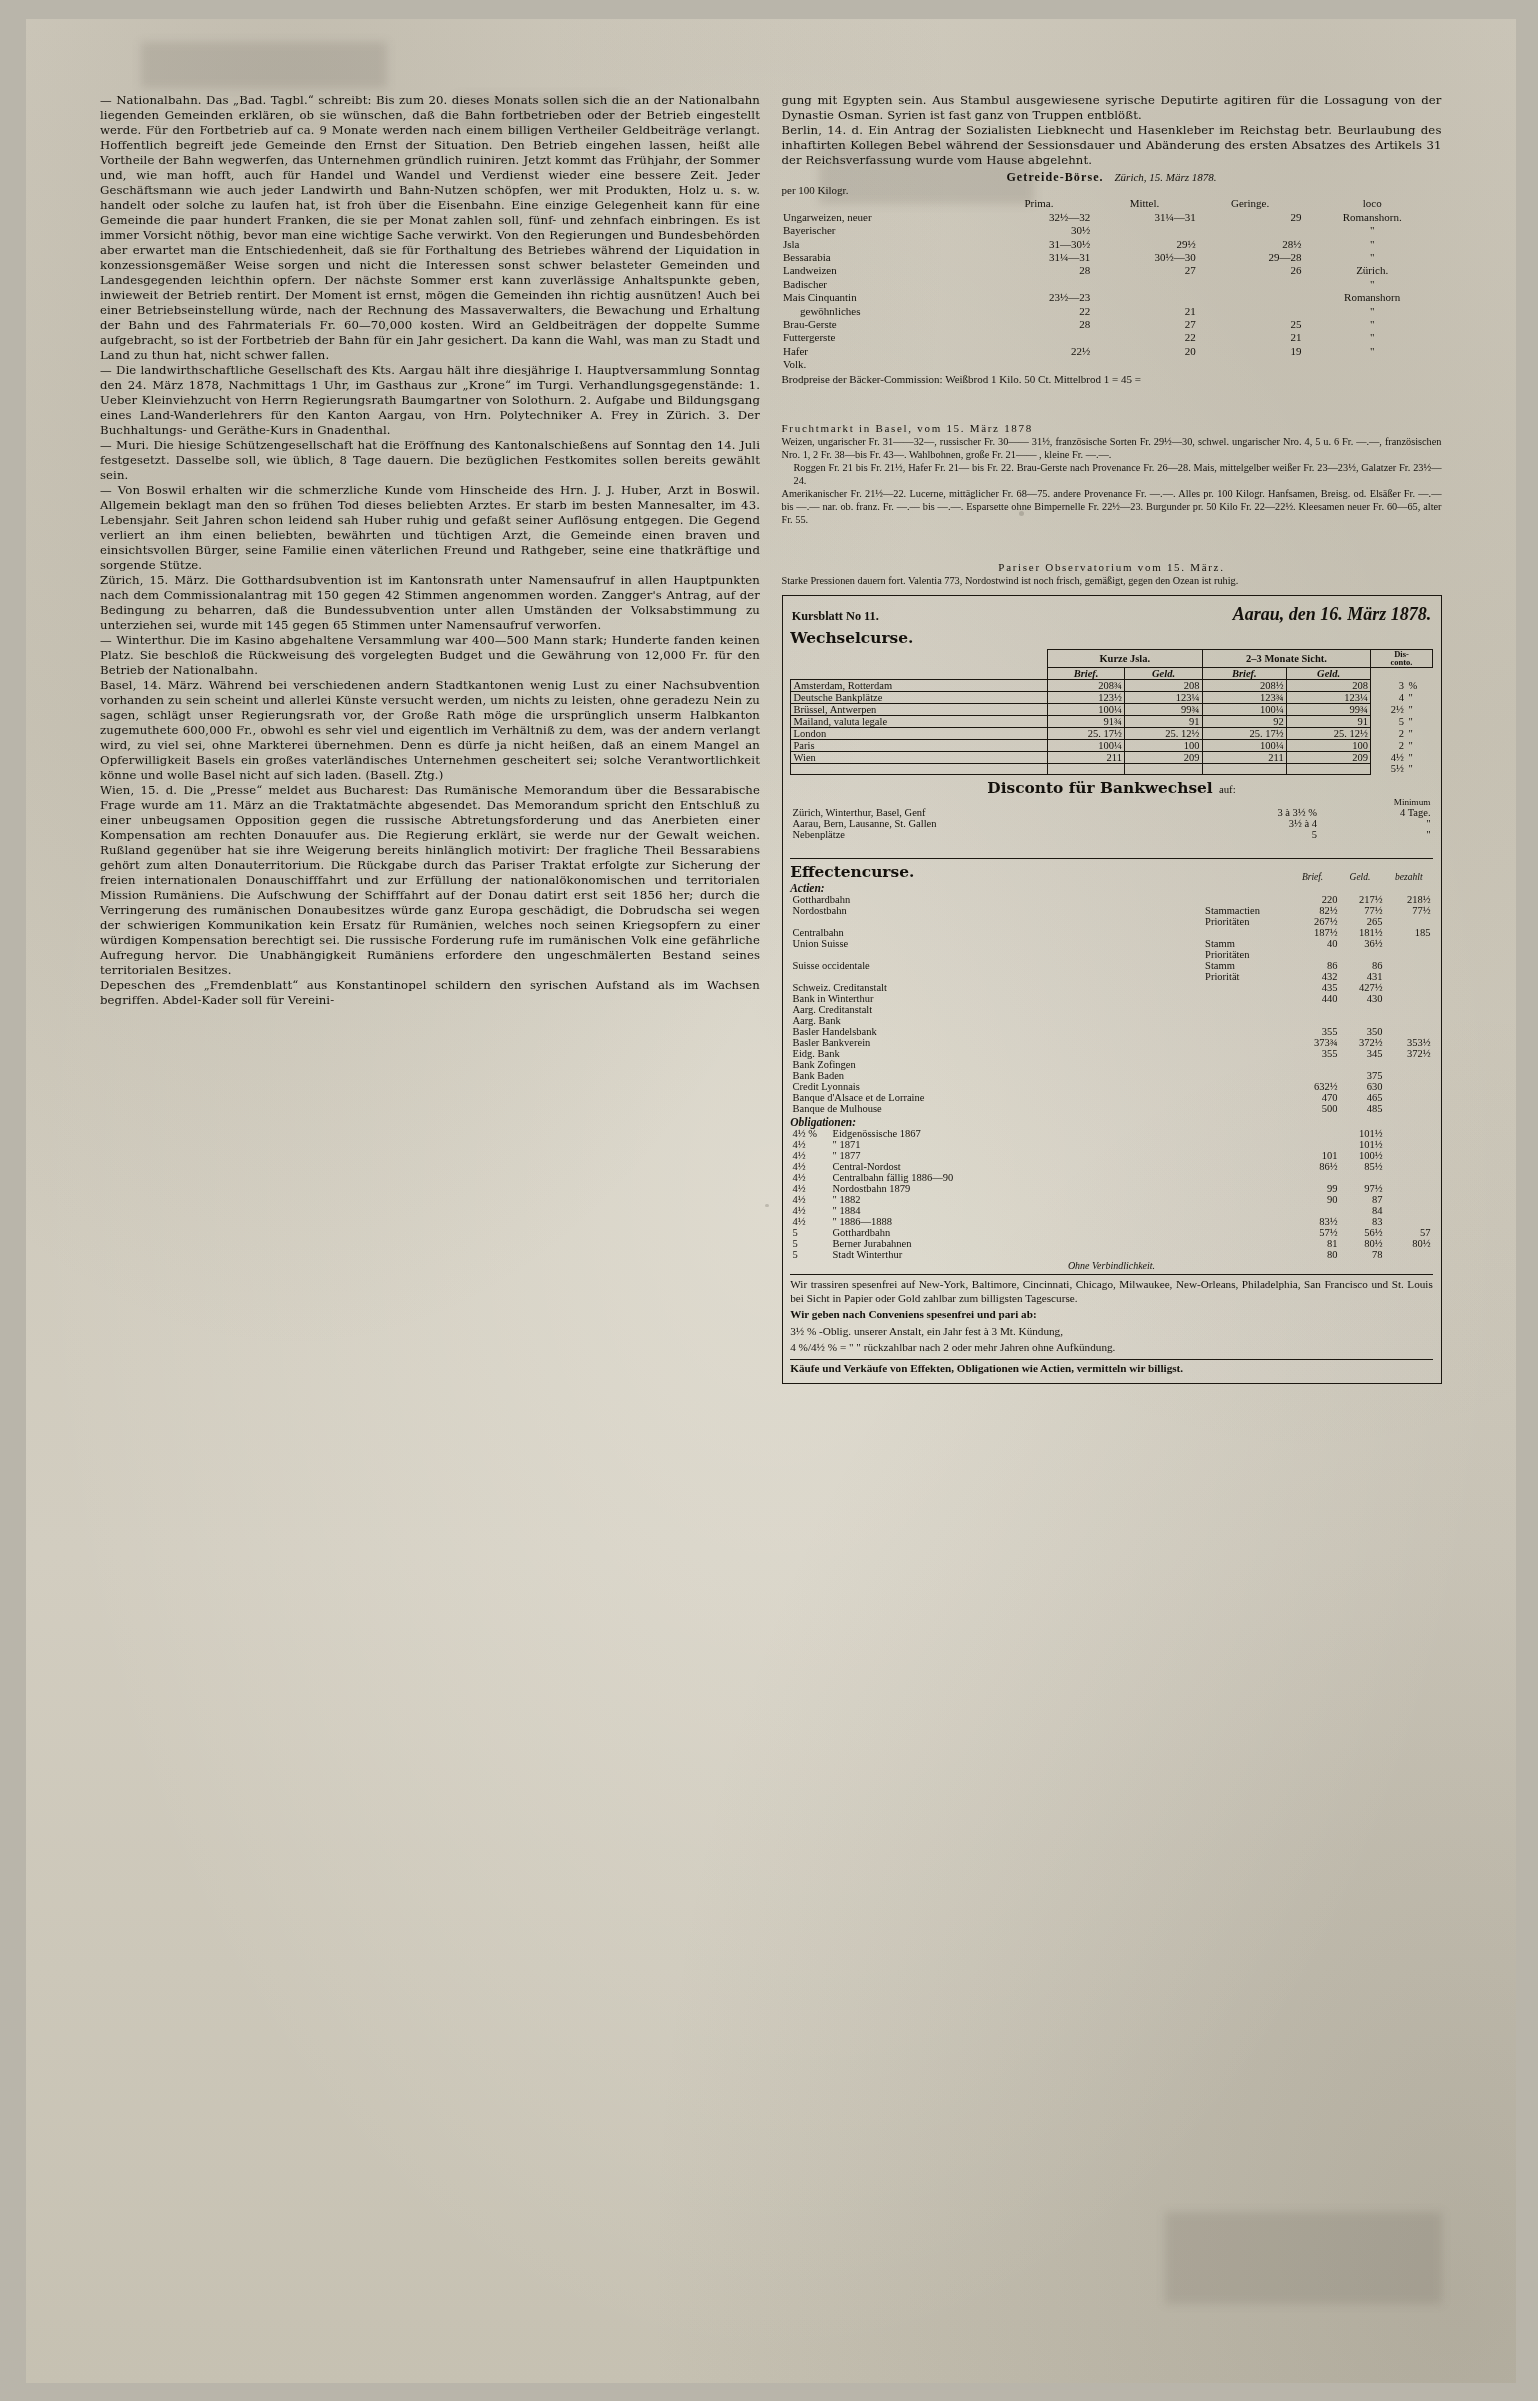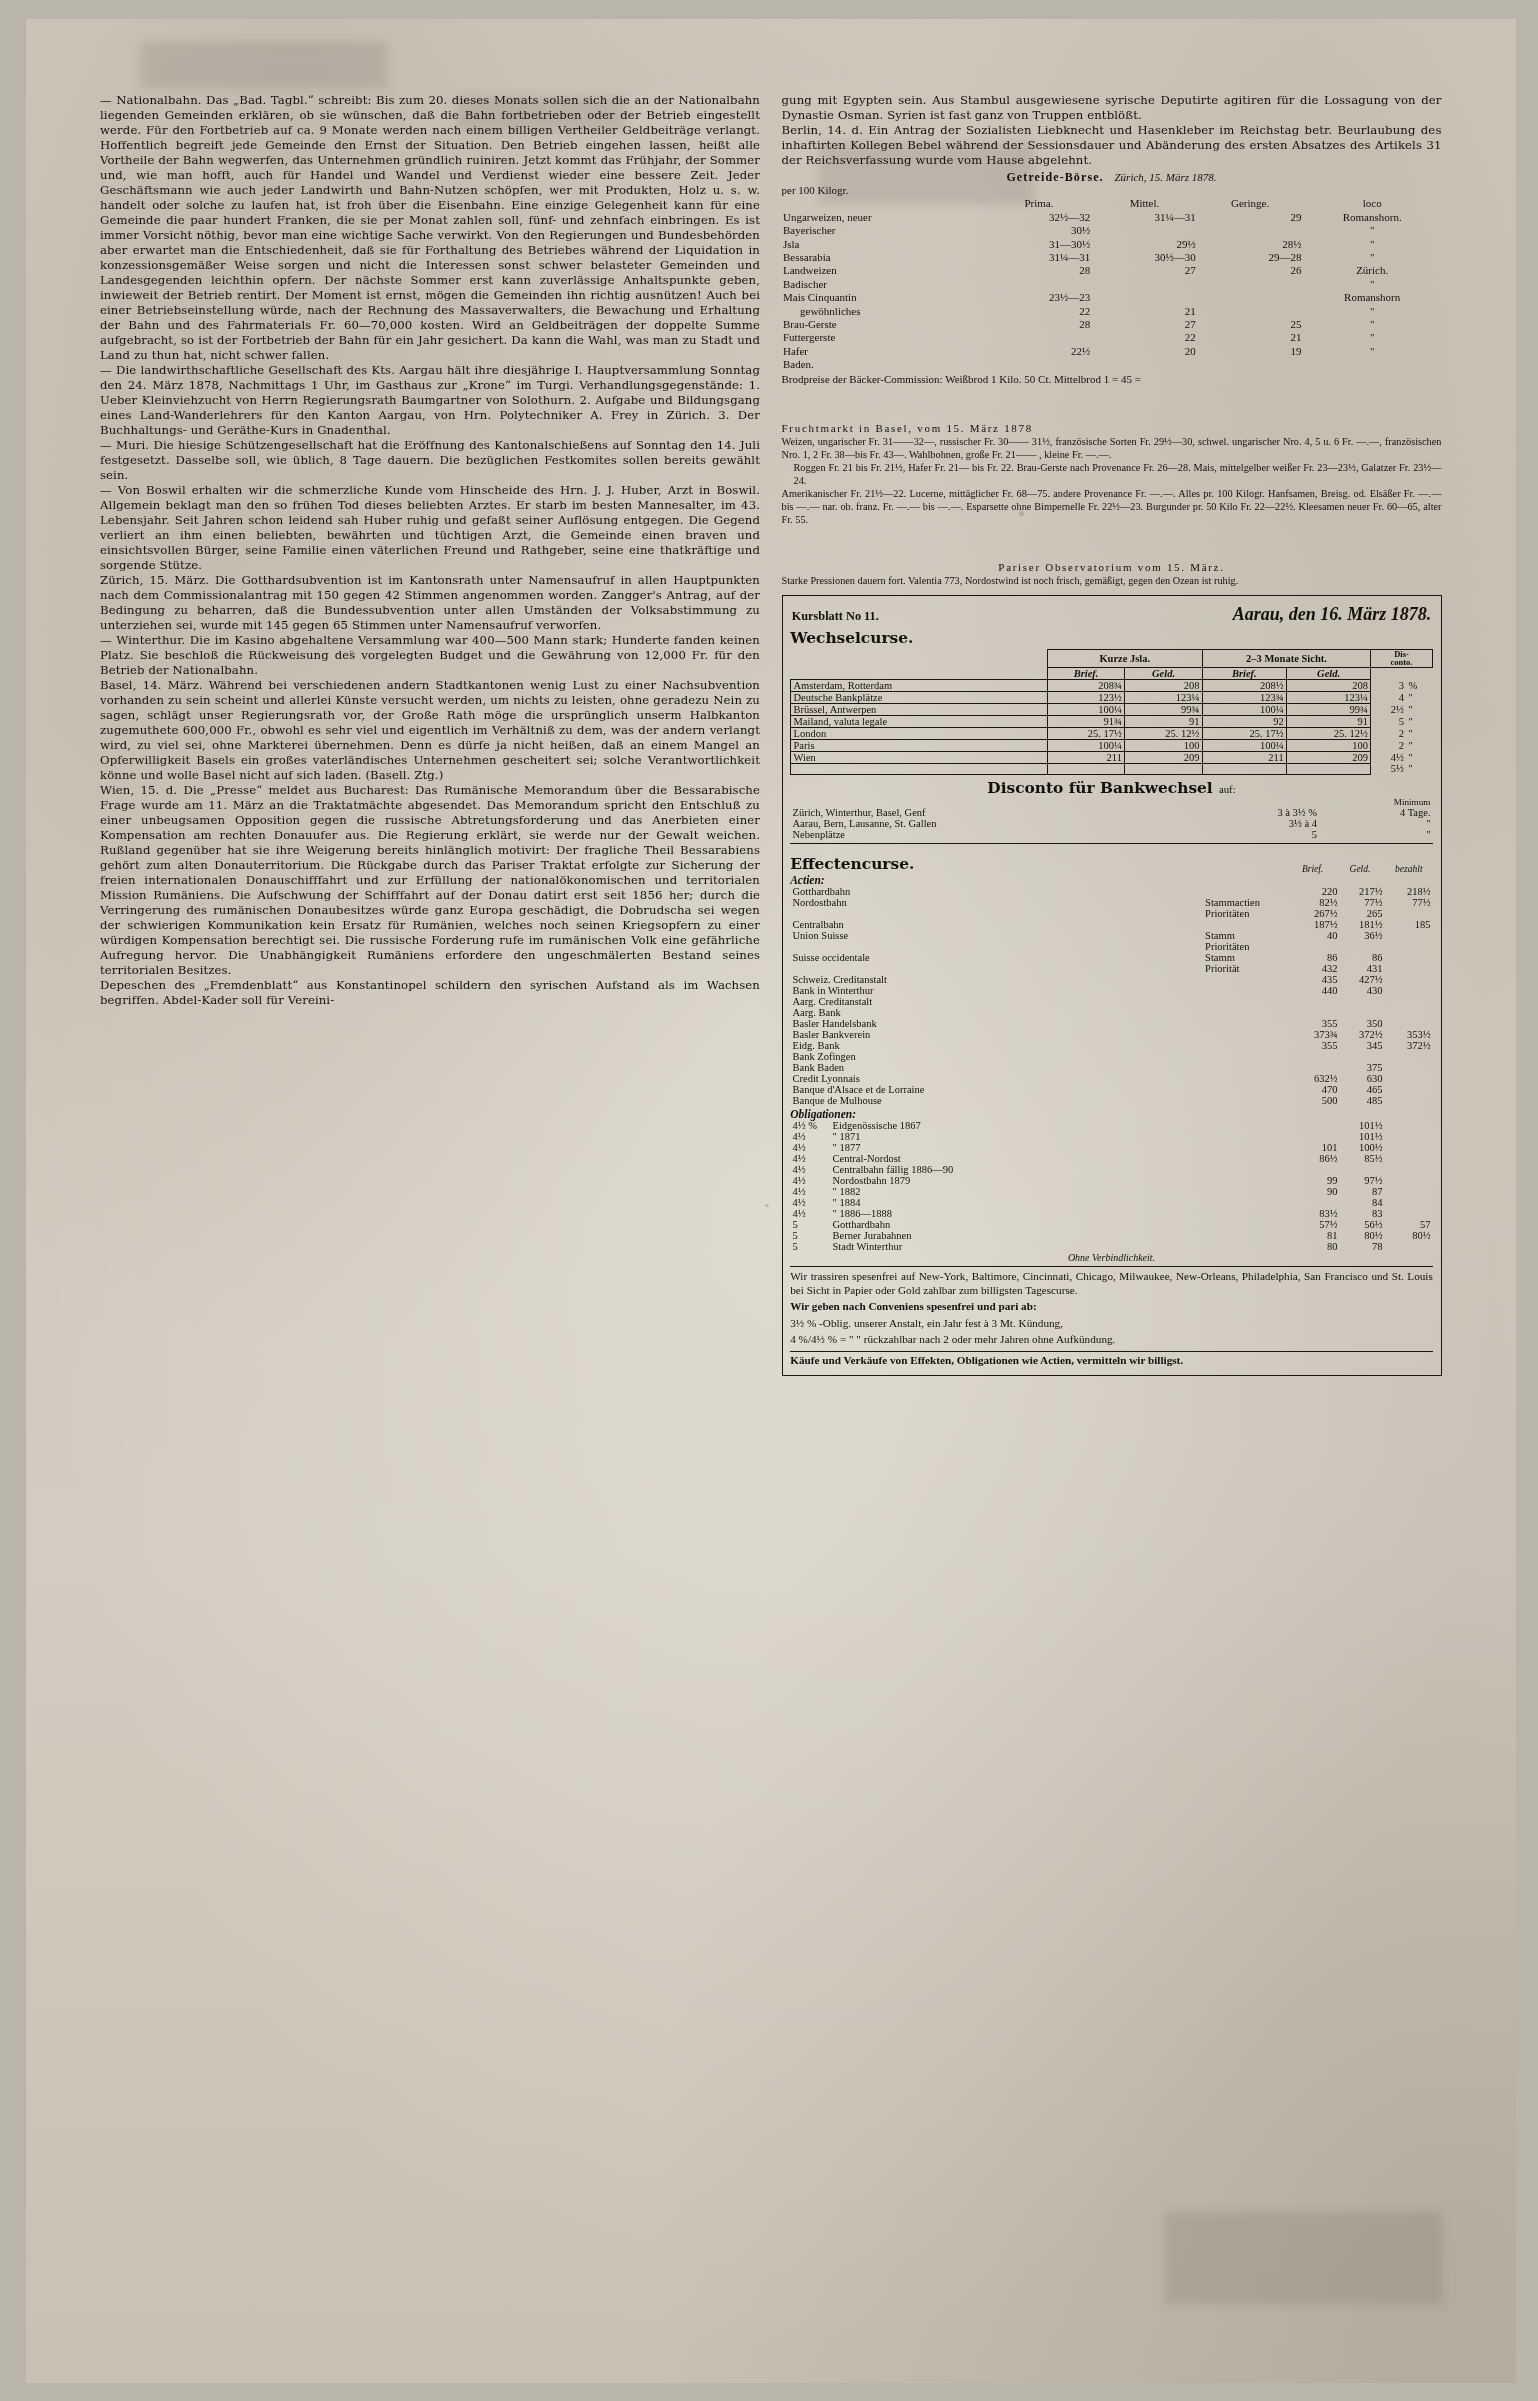--- a/index.html
+++ b/index.html
@@ -222,21 +222,21 @@
                   <td class="c">"</td>
                 </tr>
             <tr>
                   <td>Hafer</td>
                   <td class="r">22½</td>
                   <td class="r">20</td>
                   <td class="r">19</td>
                   <td class="c">"</td>
                 </tr>
             <tr>
-                  <td>Baden.</td>
+                  <td>Volk.</td>
                   <td></td>
                   <td></td>
                   <td></td>
                   <td></td>
                 </tr>
           </tbody>
             </table>
           <div style="margin-top:1.5px;">Brodpreise der Bäcker-Commission: Weißbrod 1 Kilo. 50 Ct. Mittelbrod 1 = 45 =</div>
         </div>
 
@@ -373,21 +373,21 @@
               <td class="r">"</td>
             </tr>
             <tr>
               <td>Nebenplätze</td>
               <td class="r">5</td>
               <td class="r">"</td>
             </tr>
           </tbody>
             </table>
 
-          <div style="border-top:0.8px solid #1b1710; margin-top:3px; padding-top:9px;">
+          <div style="border-top:0.8px solid #1b1710; margin-top:18px; padding-top:2px;">
             <div style="display:flex; justify-content:space-between; align-items:flex-end;">
               <span class="sechead">Effectencurse.</span>
               <span style="font-size:9.5px;" class="ital">
                 <span style="display:inline-block;width:45px;text-align:center;">Brief.</span>
                 <span style="display:inline-block;width:45px;text-align:center;">Geld.</span>
                 <span style="display:inline-block;width:48px;text-align:center;">bezahlt</span>
               </span>
             </div>
 
             <div class="ital" style="font-size:11.5px;font-weight:bold;">Actien:</div>

